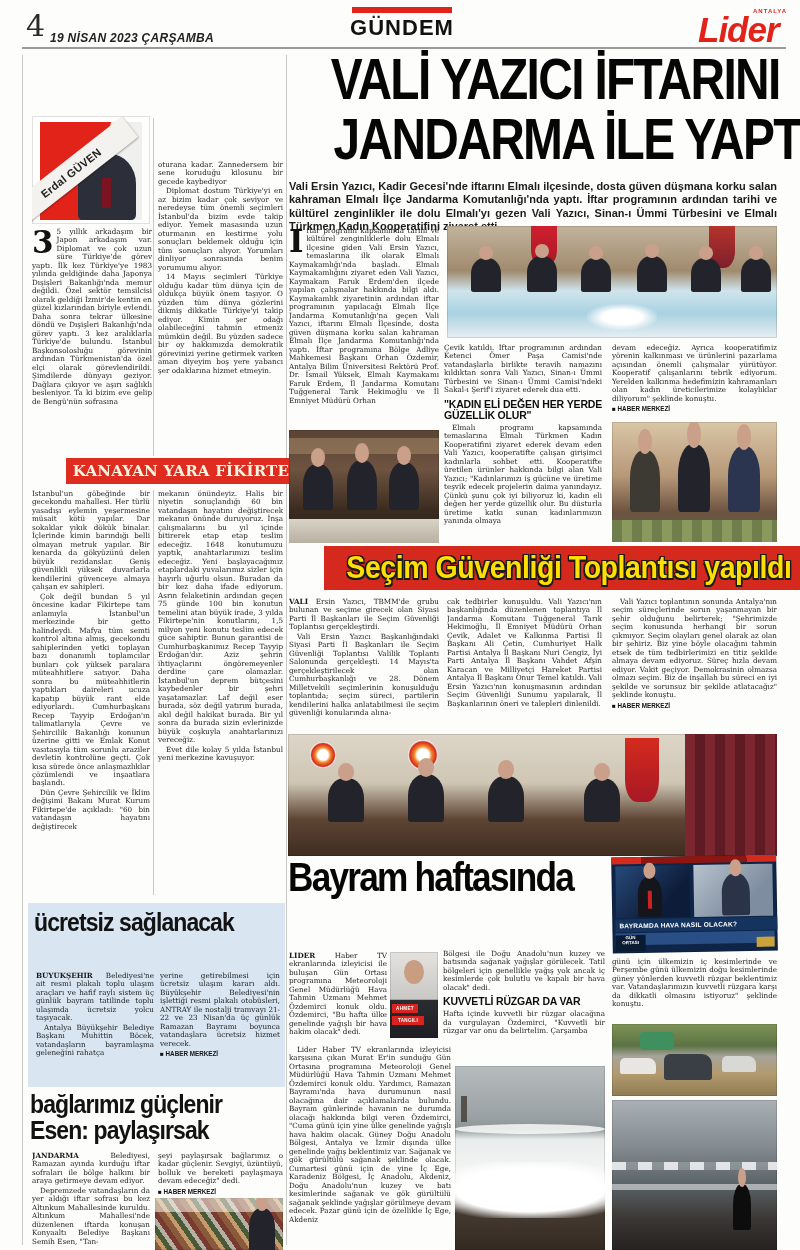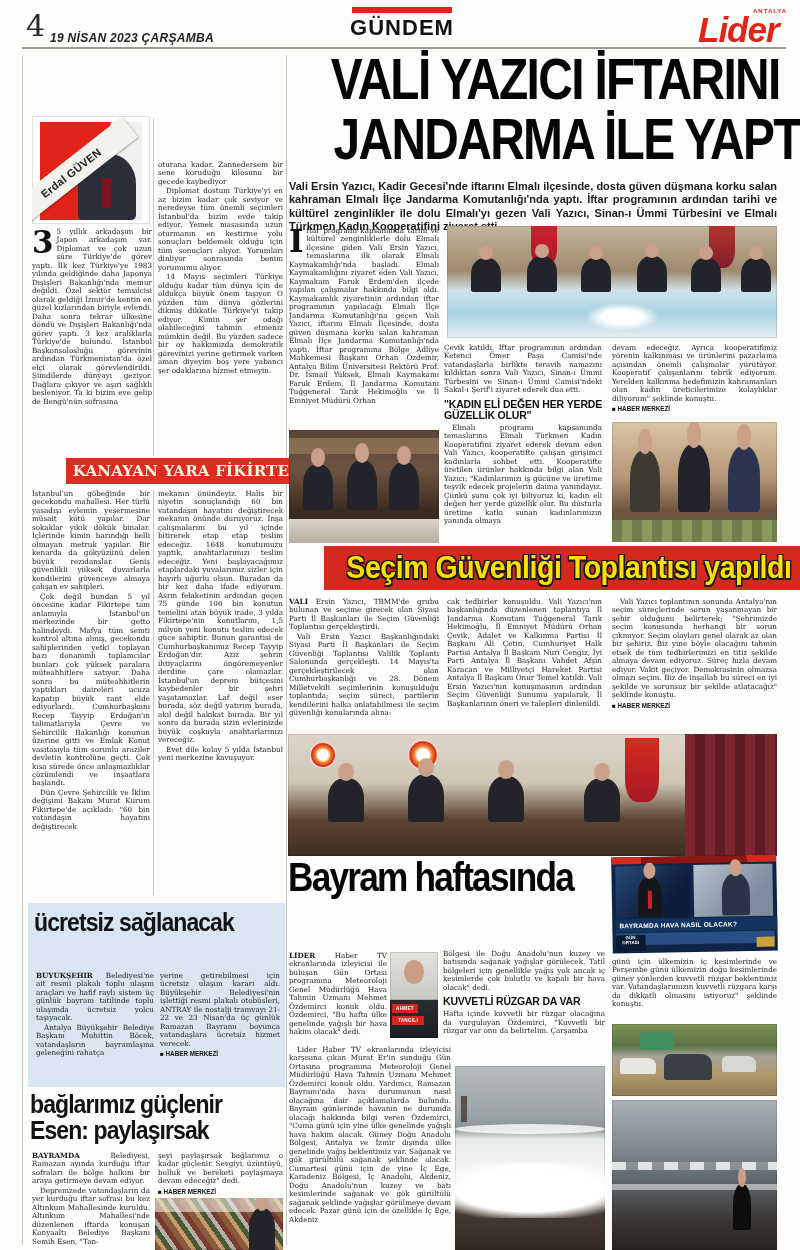--- a/index.html
+++ b/index.html
@@ -119,22 +119,22 @@
   <div class="abs bt" style="left:160px;top:972px;width:120px;height:108px;">
     <p class="noind">yerine getirebilmesi için ücretsiz ulaşım kararı aldı. Büyükşehir Belediyesi'nin işlettiği resmi plakalı otobüsleri, ANTRAY ile nostalji tramvayı 21-22 ve 23 Nisan'da üç günlük Ramazan Bayramı boyunca vatandaşlara ücretsiz hizmet verecek.</p>
     <div class="source">■ HABER MERKEZİ</div>
   </div>
 
   <div class="abs h-left" style="left:30px;top:1092px;">
     <div><span>bağlarımız güçlenir</span></div>
     <div><span>Esen: paylaşırsak</span></div>
   </div>
   <div class="abs bt" style="left:32px;top:1152px;width:118px;height:98px;">
-    <p class="noind"><span class="lw">BAYRAMDA</span> <span>Belediyesi, Ramazan ayında kurduğu iftar sofraları ile bölge halkını bir araya getirmeye devam ediyor.</span></p>
-    <p>Depremzede vatandaşların da yer kurduğu iftar sofrası bu kez Altınkum Mahallesinde kuruldu. Altınkum Mahallesi'nde düzenlenen iftarda konuşan Konyaaltı Belediye Başkanı Semih Esen, "Tan-</p>
+    <p class="noind"><span class="lw">JANDARMA</span> <span>Belediyesi, Ramazan ayında kurduğu iftar sofraları ile bölge halkını bir araya getirmeye devam ediyor.</span></p>
+    <p>Depremzede vatandaşların da yer aldığı iftar sofrası bu kez Altınkum Mahallesinde kuruldu. Altınkum Mahallesi'nde düzenlenen iftarda konuşan Konyaaltı Belediye Başkanı Semih Esen, "Tan-</p>
   </div>
   <div class="abs bt" style="left:158px;top:1152px;width:125px;height:44px;">
     <p class="noind">şeyi paylaşırsak bağlarımız o kadar güçlenir. Sevgiyi, üzüntüyü, bolluk ve bereketi paylaşmaya devam edeceğiz" dedi.</p>
     <div class="source">■ HABER MERKEZİ</div>
   </div>
   <div class="photo" style="left:155px;top:1198px;width:128px;height:52px;
        background:repeating-linear-gradient(55deg,#8a5a3c 0 6px,#c79a6a 6px 10px,#4a5a38 10px 15px,#b4b0a4 15px 19px,#7a3a30 19px 24px);">
     <div class="blob" style="left:0;top:0;right:0;height:14px;background:rgba(250,248,240,.55);"></div>
     <div class="fig" style="right:8px;top:10px;width:26px;height:44px;"></div>
   </div>

